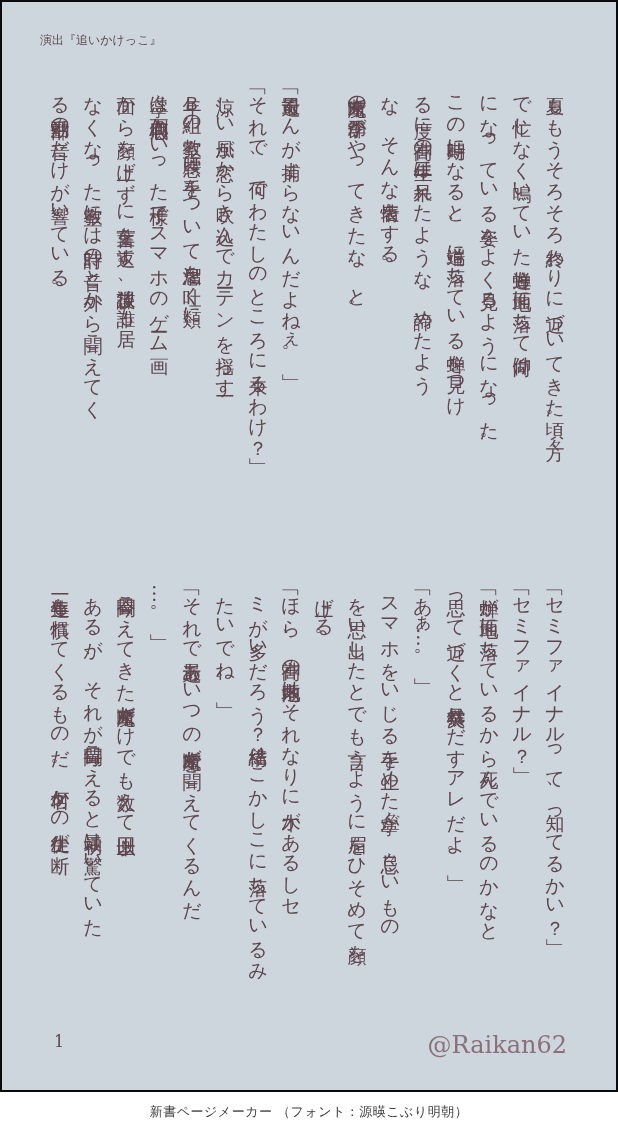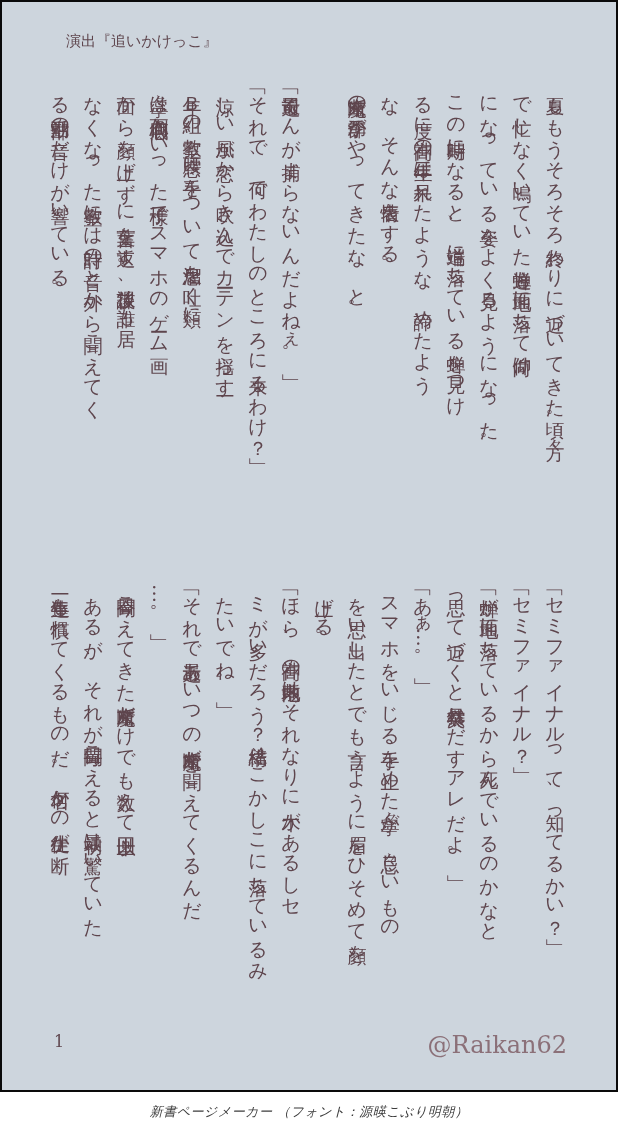--- a/index.html
+++ b/index.html
@@ -8,22 +8,22 @@
     background:#ffffff;
     font-family:"DejaVu Serif","Liberation Serif",serif;
   }
   .page{
     position:absolute;left:0;top:0;
     width:614px;height:1088px;
     border:2px solid var(--page-border,#000);
     background:var(--page-background,#cdd5dd);
   }
   .page-header{
-    position:absolute;left:64px;top:30px;
-    font-size:15px;color:var(--text,#5e454d);
+    position:absolute;left:38px;top:30px;
+    font-size:12px;color:var(--text,#5e454d);
     white-space:nowrap;
   }
   .vtext{
     position:absolute;right:44px;width:534px;
     writing-mode:vertical-rl;-ms-writing-mode:tb-rl;
     text-orientation:mixed;
     color:var(--text,#5e454d);
     font-size:19px;line-height:33px;
     letter-spacing:0;
   }
@@ -34,21 +34,21 @@
     position:absolute;left:52px;top:1030px;
     font-size:16px;color:var(--text,#5e454d);
   }
   .handle{
     position:absolute;right:49px;top:1029px;
     font-size:24px;color:var(--handle-text,#8b7078);
   }
   .caption{
     position:absolute;left:0;top:1092px;width:618px;height:40px;
     background:var(--caption-background,#fff);
-    display:flex;align-items:center;justify-content:center;font-style:italic;
+    display:flex;align-items:center;justify-content:center;
   }
   .caption span{
     font-size:13px;color:var(--caption-text,#3b3b3b);
     letter-spacing:0.5px;white-space:nowrap;
   }
 </style>
 </head>
 <body>
 
 <div class="page">

